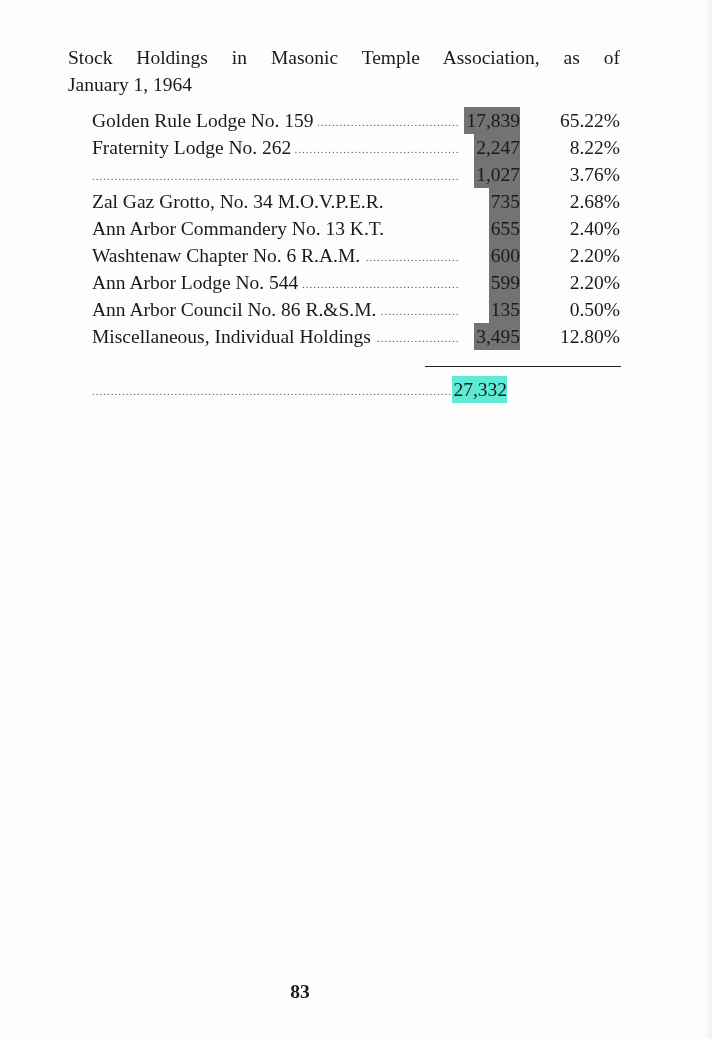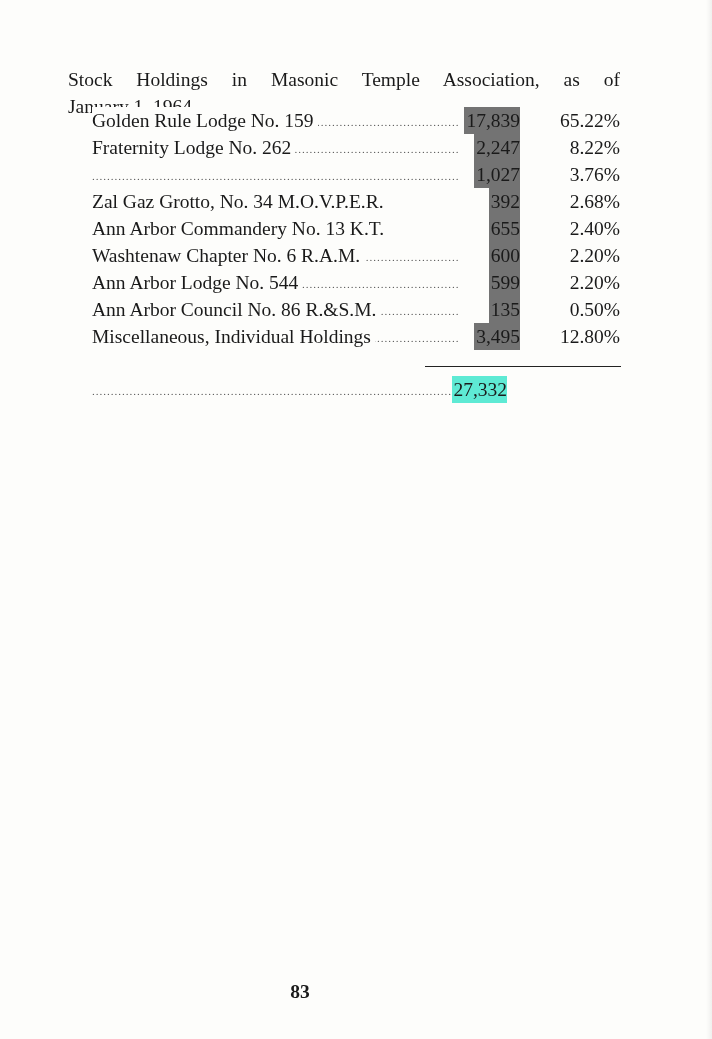--- a/index.html
+++ b/index.html
@@ -23,21 +23,20 @@
     }
     .heading {
       position: absolute;
       left: 68px;
       top: 44px;
       width: 552px;
       font-size: 19.5px;
       line-height: 27px;
       text-align: justify;
       text-align-last: left;
-      margin-top: 22px;
     }
     .heading .line1 {
       display: block;
       text-align: justify;
       text-align-last: justify;
     }
     .heading .line2 {
       display: block;
     }
     .table {
@@ -167,21 +166,21 @@
     <span class="shares">2,247</span>
     <span class="pct">8.22%</span>
   </div>
   <div class="row">
     <span class="leader">........................................................................................................</span>
     <span class="shares">1,027</span>
     <span class="pct">3.76%</span>
   </div>
   <div class="row">
     <span class="name">Zal Gaz Grotto, No. 34 M.O.V.P.E.R.</span>
-    <span class="shares">392</span>
+    <span class="shares">735</span>
     <span class="pct">2.68%</span>
   </div>
   <div class="row">
     <span class="name">Ann Arbor Commandery No. 13 K.T.</span>
     <span class="shares">655</span>
     <span class="pct">2.40%</span>
   </div>
   <div class="row">
     <span class="leader">........................................................................................................</span>
     <span class="name">Washtenaw Chapter No. 6 R.A.M.</span>

